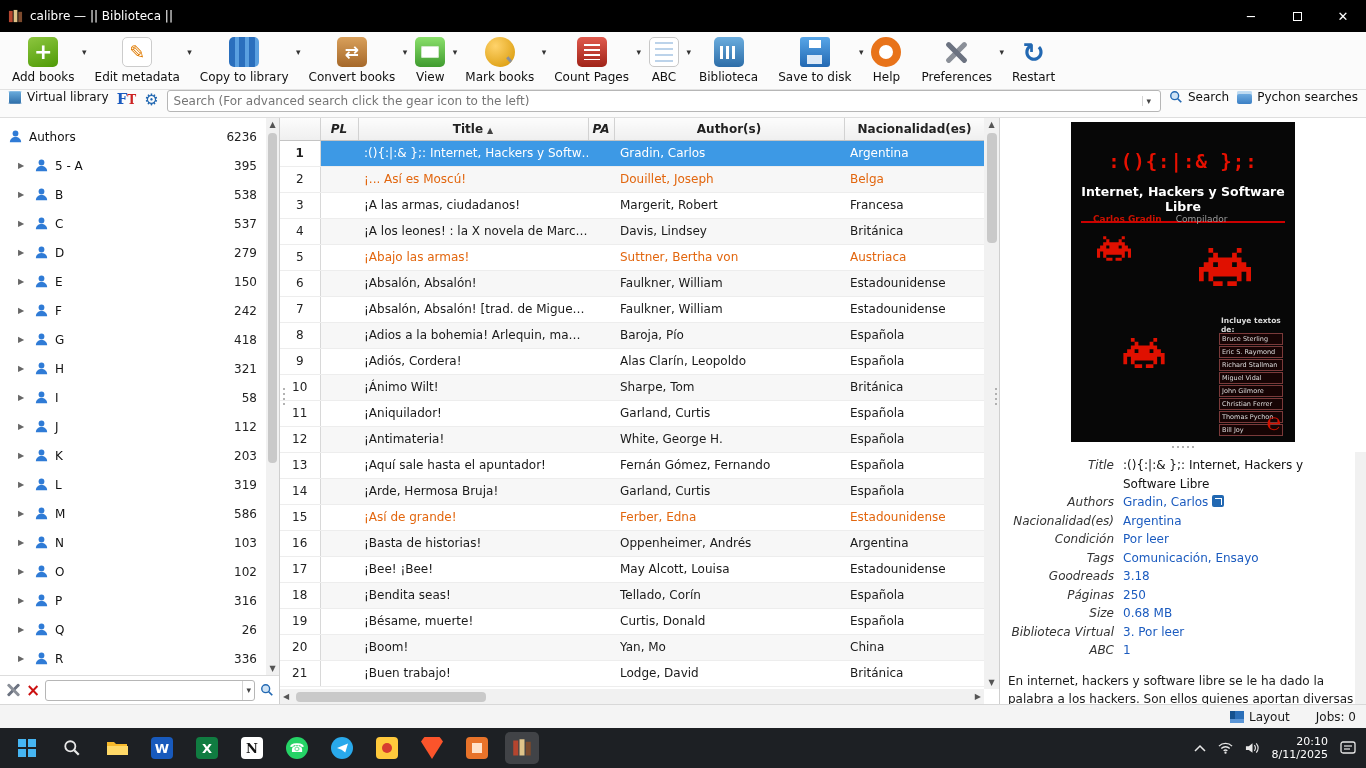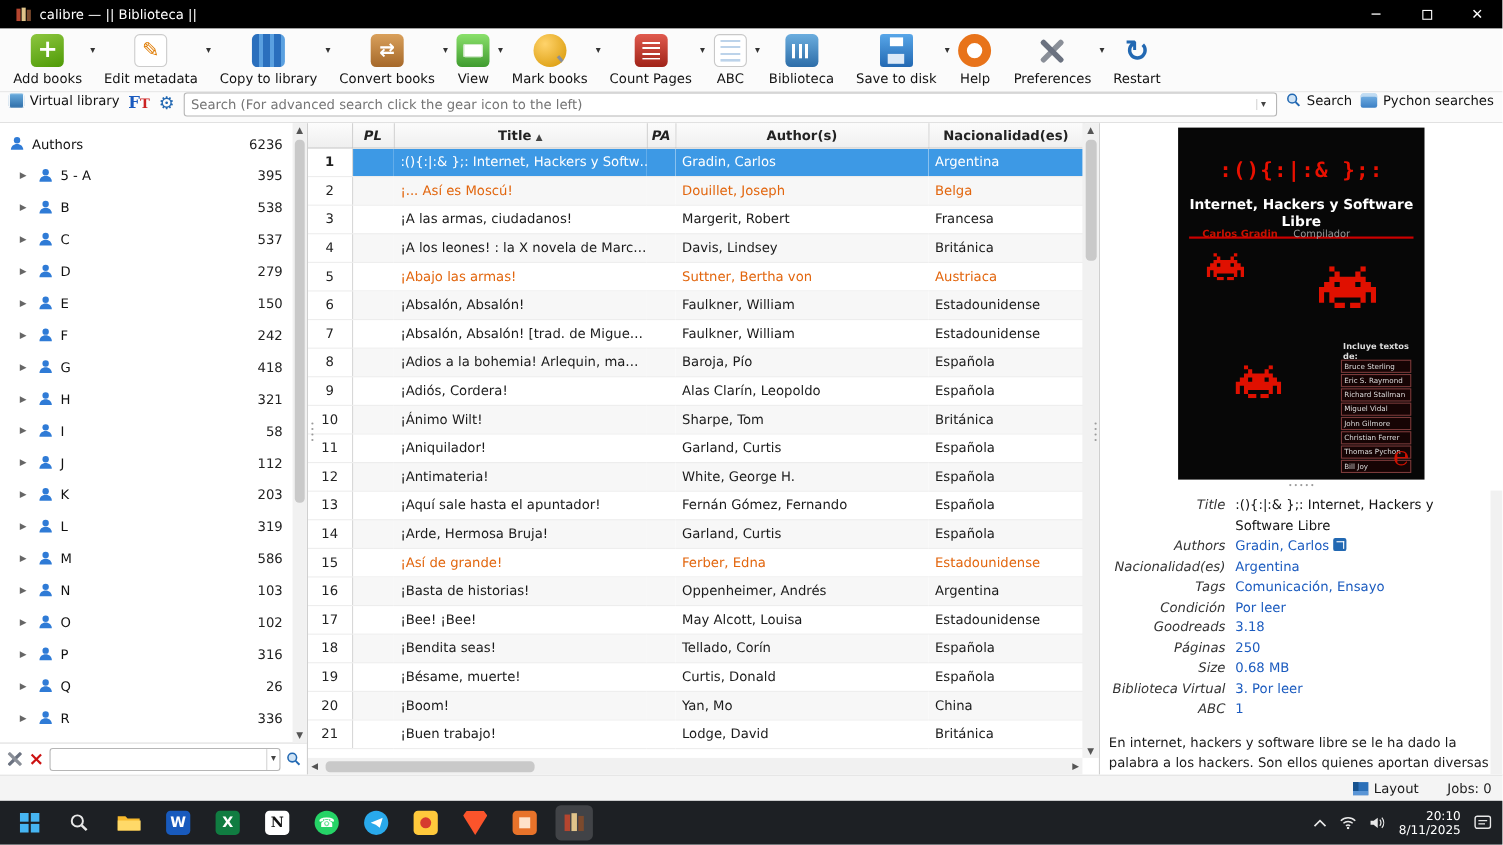--- a/index.html
+++ b/index.html
@@ -1,20 +1,20 @@
 <!DOCTYPE html>
 <html><head>
 <meta charset="utf-8">
 <style>
 *{margin:0;padding:0;box-sizing:border-box}
 html,body{width:1366px;height:768px;overflow:hidden;font-family:"DejaVu Sans","Liberation Sans",sans-serif;font-size:12px;background:#fff;color:#1a1a1a}
 .app{width:1366px;height:768px;display:flex;flex-direction:column}
 
 
-.titlebar{height:26px;background:#000;color:#fff;display:flex;align-items:center;padding-left:14px;gap:7px;flex:none}
+.titlebar{height:32px;background:#000;color:#fff;display:flex;align-items:center;padding-left:8px;gap:7px;flex:none}
 .titlebar .title-text{font-size:12px}
 .win-controls{margin-left:auto;display:flex;height:100%}
 .win-btn{width:46px;display:flex;align-items:center;justify-content:center;color:#fff;font-size:13px;cursor:default}
 .max-glyph{width:9px;height:9px;border:1px solid #fff;display:inline-block}
 
 
 .toolbar{height:58px;background:#fbfbfb;border-bottom:1px solid #e2e2e2;display:flex;align-items:flex-start;padding:3px 4px 0;flex:none}
 .tb-item{display:flex;flex-direction:column;align-items:center;padding:2px 12px 0 8px;position:relative;cursor:default}
 .tb-icon{width:30px;height:30px;border-radius:5px;position:relative;display:flex;align-items:center;justify-content:center;overflow:hidden}
 .tb-label{font-size:12px;color:#111;margin-top:3px;white-space:nowrap}
@@ -720,26 +720,26 @@
   </div>
           <div class="detail-row ext">
     <span class="detail-label">Authors</span>
     <span class="detail-value"><span class="dv-text">Gradin, Carlos</span><span class="ext-icon"></span></span>
   </div>
           <div class="detail-row">
     <span class="detail-label">Nacionalidad(es)</span>
     <span class="detail-value"><span class="dv-text">Argentina</span></span>
   </div>
           <div class="detail-row">
+    <span class="detail-label">Condición</span>
+    <span class="detail-value"><span class="dv-text">Por leer</span></span>
+  </div>
+          <div class="detail-row">
     <span class="detail-label">Tags</span>
     <span class="detail-value"><span class="dv-text">Comunicación, Ensayo</span></span>
-  </div>
-          <div class="detail-row">
-    <span class="detail-label">Condición</span>
-    <span class="detail-value"><span class="dv-text">Por leer</span></span>
   </div>
           <div class="detail-row">
     <span class="detail-label">Goodreads</span>
     <span class="detail-value"><span class="dv-text">3.18</span></span>
   </div>
           <div class="detail-row">
     <span class="detail-label">Páginas</span>
     <span class="detail-value"><span class="dv-text">250</span></span>
   </div>
           <div class="detail-row">

